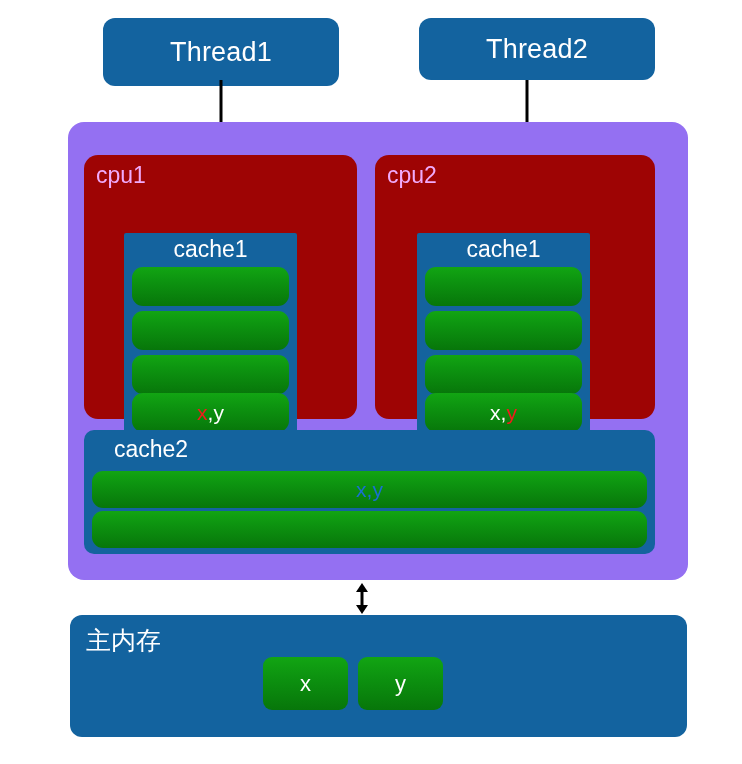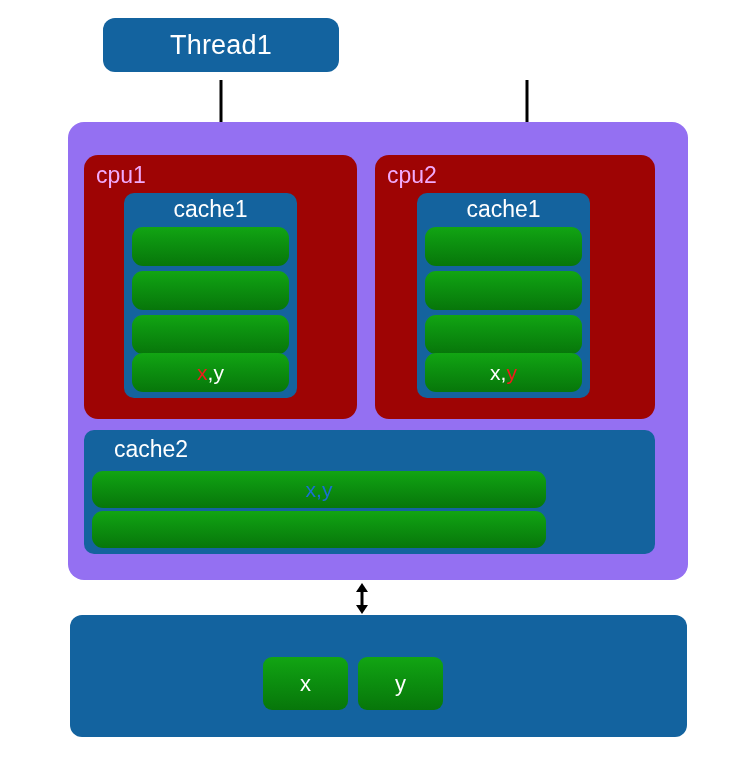--- a/index.html
+++ b/index.html
@@ -27,21 +27,21 @@
     position: absolute;
     background: #13639f;
     border-radius: 12px;
     display: flex;
     align-items: center;
     justify-content: center;
     color: #ffffff;
     font-size: 27px;
     letter-spacing: 0.2px;
   }
-  #thread1-box { left: 103px; top: 18px; width: 236px; height: 54px; }
+  #thread1-box { left: 103px; top: 18px; width: 236px; height: 68px; }
   #thread2-box { left: 419px; top: 18px; width: 236px; height: 62px; }
 
   
   .arrow-down {
     position: absolute;
     width: 20px;
   }
   #arrow-thread1 { left: 211px; top: 80px; height: 82px; }
   #arrow-thread2 { left: 517px; top: 80px; height: 82px; }
 
@@ -70,21 +70,22 @@
     left: 12px;
     top: 7px;
     color: #f0abfc;
     font-size: 23px;
   }
 
   
   .cache1-box {
     position: absolute;
     background: #14639e;
-    border-radius: 10px;
+    border-radius: 2px;
+    margin-top: 40px;
   }
   #cache1-left  { left: 124px; top: 193px; width: 173px; height: 205px; }
   #cache1-right { left: 417px; top: 193px; width: 173px; height: 205px; }
 
   .cache1-title {
     position: absolute;
     top: 0px;
     left: 0;
     right: 0;
     text-align: center;
@@ -130,21 +131,21 @@
   #cache2-label {
     position: absolute;
     left: 12px;
     top: 6px;
     color: #ffffff;
     font-size: 23px;
     margin-left: 18px;
   }
   .cache2-line {
     left: 8px;
-    width: 454px;
+    width: 555px;
     height: 37px;
   }
   .c2l-1 { top: 41px; }
   .c2l-2 { top: 81px; }
 
   
   #arrow-memory {
     position: absolute;
     left: 351px;
     top: 583px;
@@ -185,20 +186,23 @@
   #mem-cell-x { left: 193px; }
   #mem-cell-y { left: 288px; }
 </style>
 </head>
 <body>
 
 <div class="stage">
 
   <div class="thread-box" id="thread1-box">
     <span>Thread1</span>
+  </div>
+  <div class="thread-box" id="thread2-box">
+    <span>Thread2</span>
   </div>
 
   <svg class="arrow-down" id="arrow-thread1" viewBox="0 0 20 82" preserveAspectRatio="none">
     <line x1="10" y1="0" x2="10" y2="68" stroke="#000000" stroke-width="3"></line>
     <polygon points="10,80 4,64 16,64" fill="#000000"></polygon>
   </svg>
   <svg class="arrow-down" id="arrow-thread2" viewBox="0 0 20 82" preserveAspectRatio="none">
     <line x1="10" y1="0" x2="10" y2="68" stroke="#000000" stroke-width="3"></line>
     <polygon points="10,80 4,64 16,64" fill="#000000"></polygon>
   </svg>
@@ -245,20 +249,21 @@
     </div>
   </div>
 
   <svg id="arrow-memory" viewBox="0 0 22 31" preserveAspectRatio="none">
     <line x1="11" y1="5" x2="11" y2="26" stroke="#000000" stroke-width="3"></line>
     <polygon points="11,0 5,9 17,9" fill="#000000"></polygon>
     <polygon points="11,31 5,22 17,22" fill="#000000"></polygon>
   </svg>
 
   <div id="memory-box">
+    <span id="memory-label">主内存</span>
     <div class="mem-cell" id="mem-cell-x">
       <span>x</span>
     </div>
     <div class="mem-cell" id="mem-cell-y">
       <span>y</span>
     </div>
   </div>
 
 </div>
 

